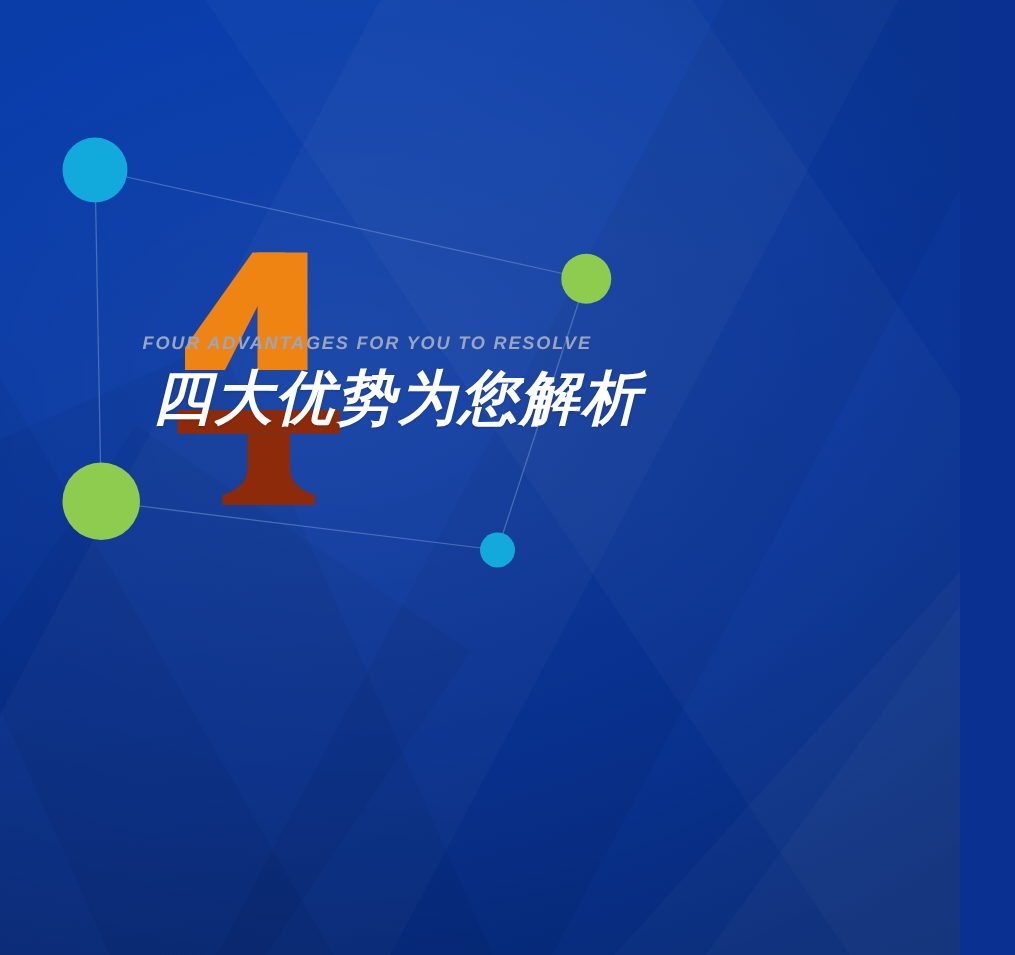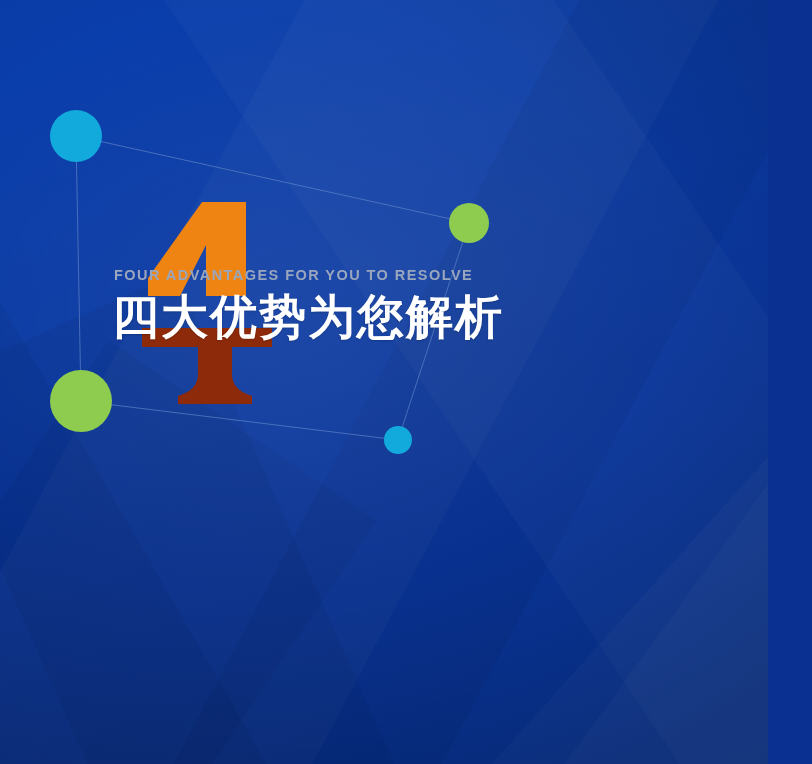--- a/index.html
+++ b/index.html
@@ -13,20 +13,21 @@
     overflow: hidden;
     font-family: "Liberation Sans", sans-serif;
   }
 
   #banner {
     position: relative;
     width: 768px;
     height: 764px;
     overflow: hidden;
     background: #404040;
+    font-style: italic;
   }
 
   
   .bg-base {
     position: absolute;
     inset: 0;
     background:
       linear-gradient(160deg, #0a3fae 0%, #0b3aa2 38%, #0a3599 62%, #073089 100%);
   }
   .bg-facets {
@@ -90,21 +91,21 @@
     line-height: 1;
     margin: 0 0 9px 2px;
     white-space: nowrap;
   }
   .headline {
     color: #ffffff;
     font-size: 47px;
     font-weight: bold;
     letter-spacing: 2px;
     line-height: 1.06;
-    margin: 0;
+    margin: 10px;
     white-space: nowrap;
     text-shadow: 0 1px 2px rgba(0,0,0,0.18);
   }
   .tagline-wrap {
     position: absolute;
     left: 283px;
     top: 351px;
   }
   .tagline {
     display: inline-block;

